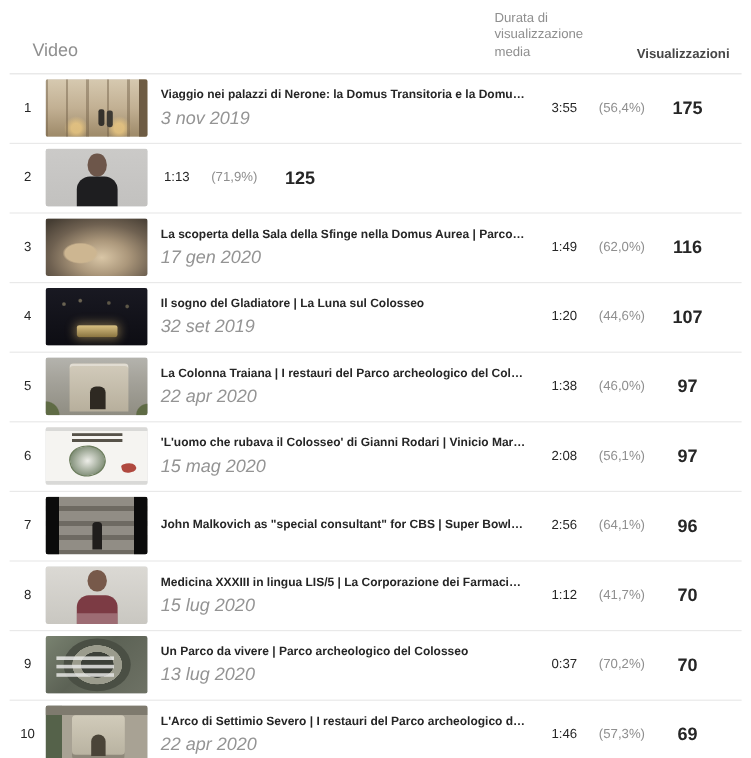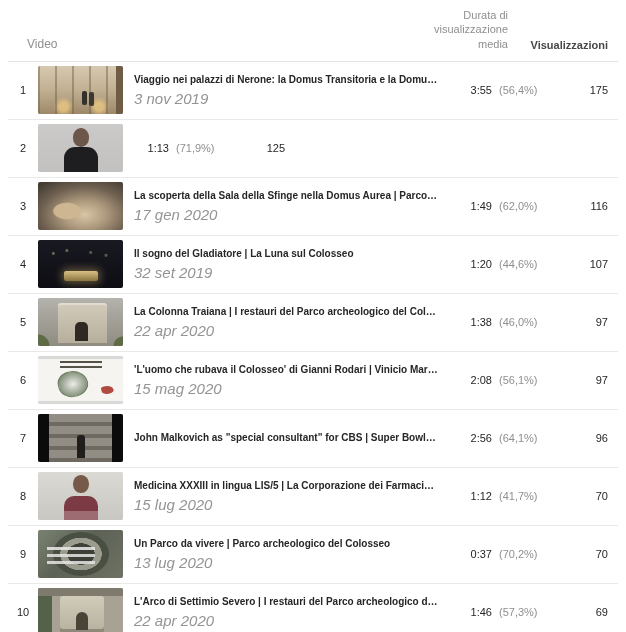--- a/index.html
+++ b/index.html
@@ -12,23 +12,23 @@
   }
   .table { margin: 4px 8px 0 8px; }
 
   
   .header-row {
     display: flex; align-items: flex-end;
     padding: 4px 10px 10px 19px;
     border-bottom: 1px solid #e4e4e4;
     min-height: 42px;
   }
-  .h-video { flex: 1; font-size: 12px; color: #8f8f8f; }
+  .h-video { flex: 1; font-size: 15px; color: #8f8f8f; }
   .h-duration {
-    width: 96px; text-align: right; font-size: 11px; line-height: 1.3;
+    width: 96px; text-align: left; font-size: 11px; line-height: 1.3;
     color: #8f8f8f;
   }
   .h-views {
     width: 88px; text-align: right; font-size: 11px;
     color: #474747; font-weight: bold; margin-left: 12px;
   }
 
   
   .row {
     display: flex; align-items: center;
@@ -46,24 +46,24 @@
   .thumb-art::before, .thumb-art::after { content: ""; position: absolute; }
 
   .meta { flex: 1; min-width: 0; margin-left: 11px; padding-right: 8px; }
   .title {
     font-size: 10px; font-weight: bold; color: #262626; line-height: 1.25;
     white-space: nowrap; overflow: hidden; text-overflow: ellipsis;
     cursor: pointer;
   }
   .date { font-size: 15px; color: #949494; margin-top: 4px; font-style: italic; }
 
-  .duration { width: 92px; flex: none; display: flex; align-items: flex-start; font-size: 11px; }
+  .duration { width: 92px; flex: none; display: flex; align-items: flex-start; font-size: 11px; gap: 11px; }
   .time { flex: 1; text-align: right; color: #262626; }
   .pct { width: 46px; text-align: left; padding-left: 7px; color: #8f8f8f; font-size: 11px; }
-  .views { width: 70px; flex: none; text-align: right; font-size: 11px; color: #262626; }
+  .views { width: 70px; flex: none; text-align: center; font-size: 15px; color: #262626; font-weight: bold; }
 
   
   
   .t1 { background:
         repeating-linear-gradient(90deg, rgba(110,92,68,.45) 0 2px, rgba(0,0,0,0) 2px 17px),
         linear-gradient(270deg, #6e5c44 0 7px, rgba(0,0,0,0) 7px),
         radial-gradient(circle at 30% 85%, rgba(235,200,130,.8) 0 4px, rgba(0,0,0,0) 10px),
         radial-gradient(circle at 72% 85%, rgba(235,200,130,.8) 0 4px, rgba(0,0,0,0) 10px),
         linear-gradient(180deg, #d6c9b0 0%, #c2b093 50%, #9d8968 100%); }
   .t1::after { left: 44px; bottom: 9px; width: 5px; height: 14px; border-radius: 2px;

